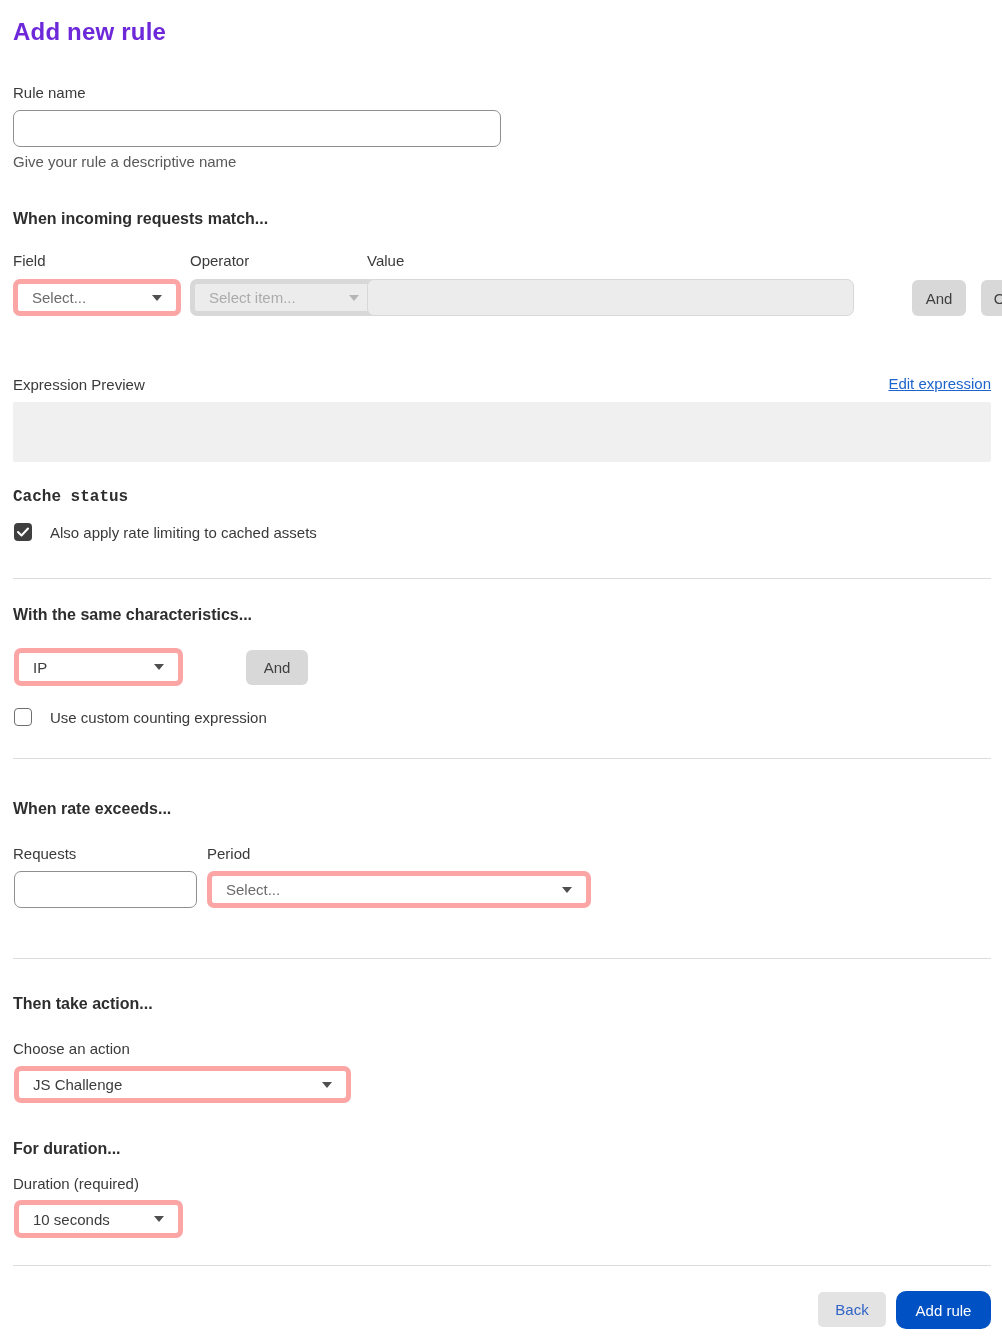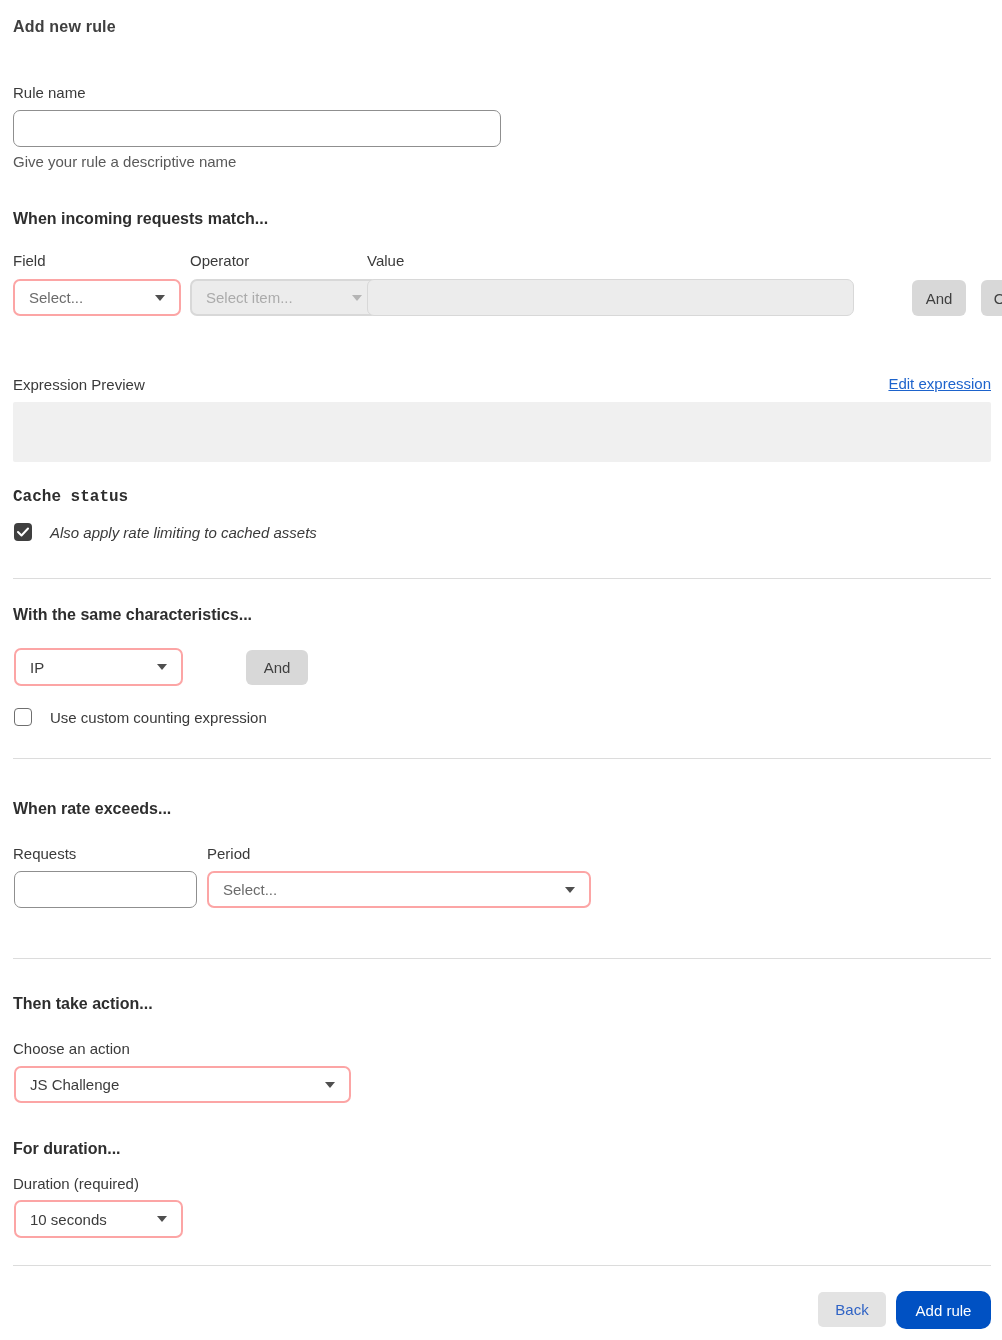--- a/index.html
+++ b/index.html
@@ -1,34 +1,34 @@
 <!DOCTYPE html>
 <html><head>
 <meta charset="utf-8">
 <style>
   * { box-sizing: border-box; }
   html, body { margin: 0; padding: 0; background: #fff; }
   body { font-family: "Liberation Sans", sans-serif; color: #333; }
   .canvas { position: relative; width: 1002px; height: 1340px; background: #fff; overflow: hidden; }
   .abs { position: absolute; }
 
-  .page-title { font-size: 16px; font-weight: 700; color: #404040; letter-spacing: .2px; }
+  .page-title { font-size: 24px; font-weight: 700; color: #6d28d9; letter-spacing: .2px; }
   .section-heading { font-size: 16px; font-weight: 700; color: #2e2e2e; }
   .field-label { font-size: 15px; color: #3a3a3a; }
   .help-text { font-size: 15px; color: #595959; }
 
   .text-input {
     border: 1px solid #8f8f8f; border-radius: 7px; background: #fff;
     height: 37px; font-size: 15px; padding: 0 12px; color: #333;
     outline: none; font-family: inherit; width: 100%;
   }
   .text-input:disabled, .text-input.disabled { background: #ececec; border-color: #d8d8d8; }
 
   .select {
-    border: 2px solid #fca5a5; border-radius: 7px; background: #fff;
+    border: 5px solid #fca5a5; border-radius: 7px; background: #fff;
     height: 37px; display: flex; align-items: center; justify-content: space-between;
     padding: 0 14px; font-size: 15px; color: #3c3c3c; cursor: pointer;
   }
   .select .placeholder { color: #6b6b6b; }
   .select.disabled { background: #ececec; border-color: #d8d8d8; cursor: default; }
   .select.disabled .placeholder { color: #ababab; }
 
   .caret {
     width: 0; height: 0; flex: 0 0 auto; margin-left: 8px;
     border-left: 5px solid transparent; border-right: 5px solid transparent;
@@ -85,21 +85,21 @@
   <div class="abs field-label" style="left:13px; top:376px;">Expression Preview</div>
   <a class="abs link" style="right:11px; top:375px;">Edit expression</a>
   <div class="abs expr-box" style="left:13px; top:402px; width:978px; height:60px;"></div>
 
   <div class="abs section-heading" style="left:13px; top:488px;font-family:Liberation Mono, monospace;">Cache status</div>
   <div class="abs checkbox checked" style="left:14px; top:523px;">
     <svg width="12" height="10" viewBox="0 0 12 10">
       <path d="M1 5 L4.5 8.5 L11 1.5" stroke="#fff" stroke-width="2" fill="none" stroke-linecap="round" stroke-linejoin="round"></path>
     </svg>
   </div>
-  <div class="abs cb-label" style="left:50px; top:524px;font-style:italic;">Also apply rate limiting to cached assets</div>
+  <div class="abs cb-label" style="left:50px; top:524px;">Also apply rate limiting to cached assets</div>
 
   <div class="abs divider" style="left:13px; top:578px; width:978px;"></div>
 
   <div class="abs section-heading" style="left:13px; top:606px;">With the same characteristics...</div>
   <div class="abs select" style="left:14px; top:648px; width:169px; height:38px;">
     <span>IP</span>
     <span class="caret"></span>
   </div>
   <button class="abs btn btn-gray" style="left:202px; top:650px; width:62px; height:35px;">And</button>
   <div class="abs checkbox unchecked" style="left:14px; top:708px;"></div>

